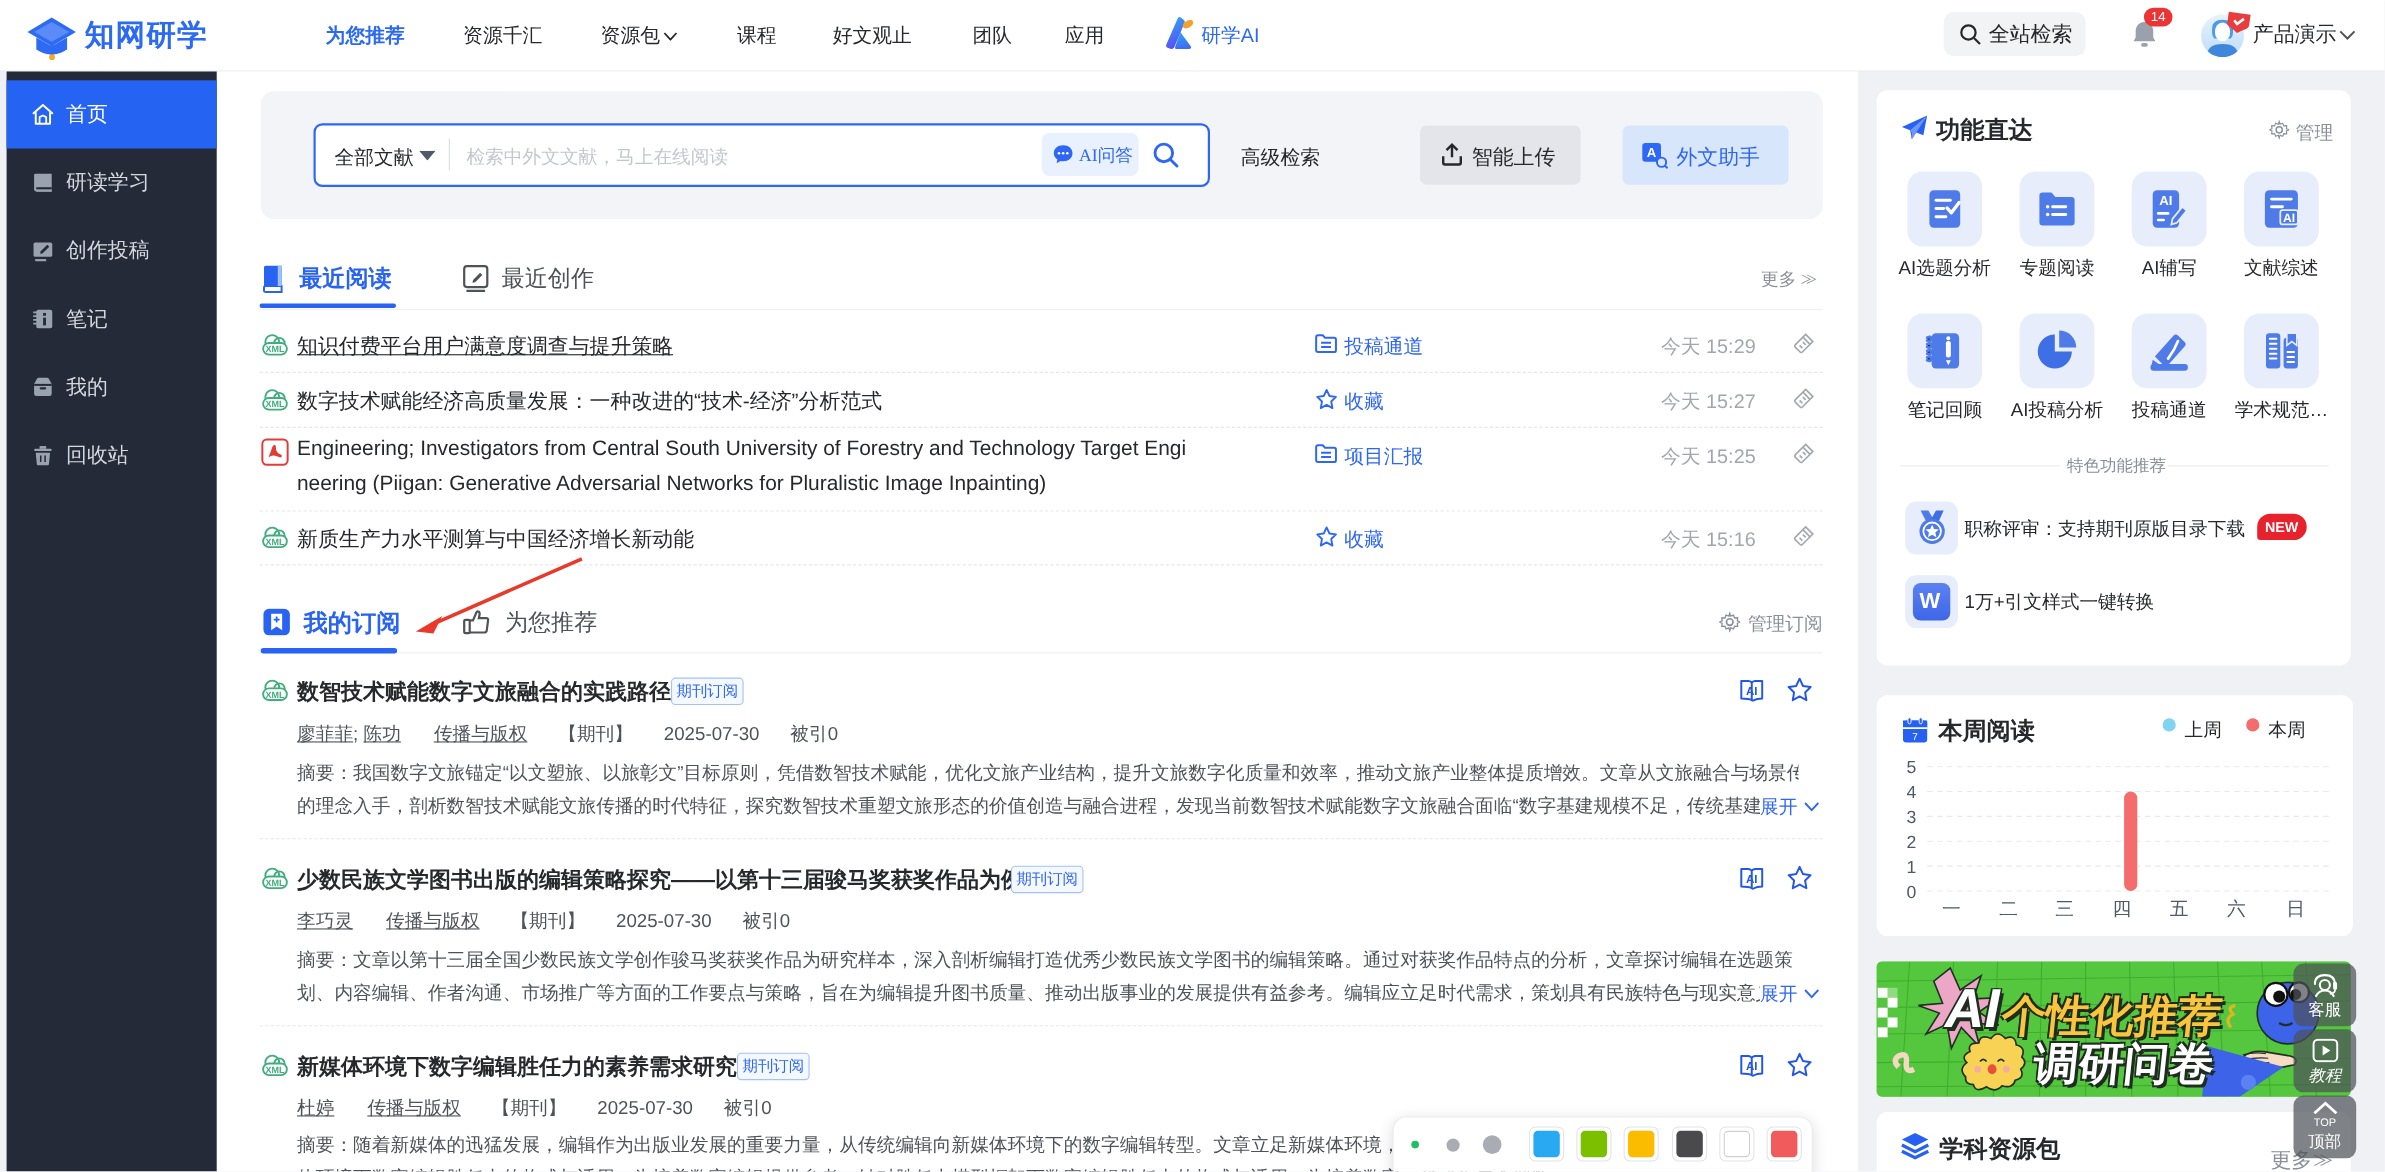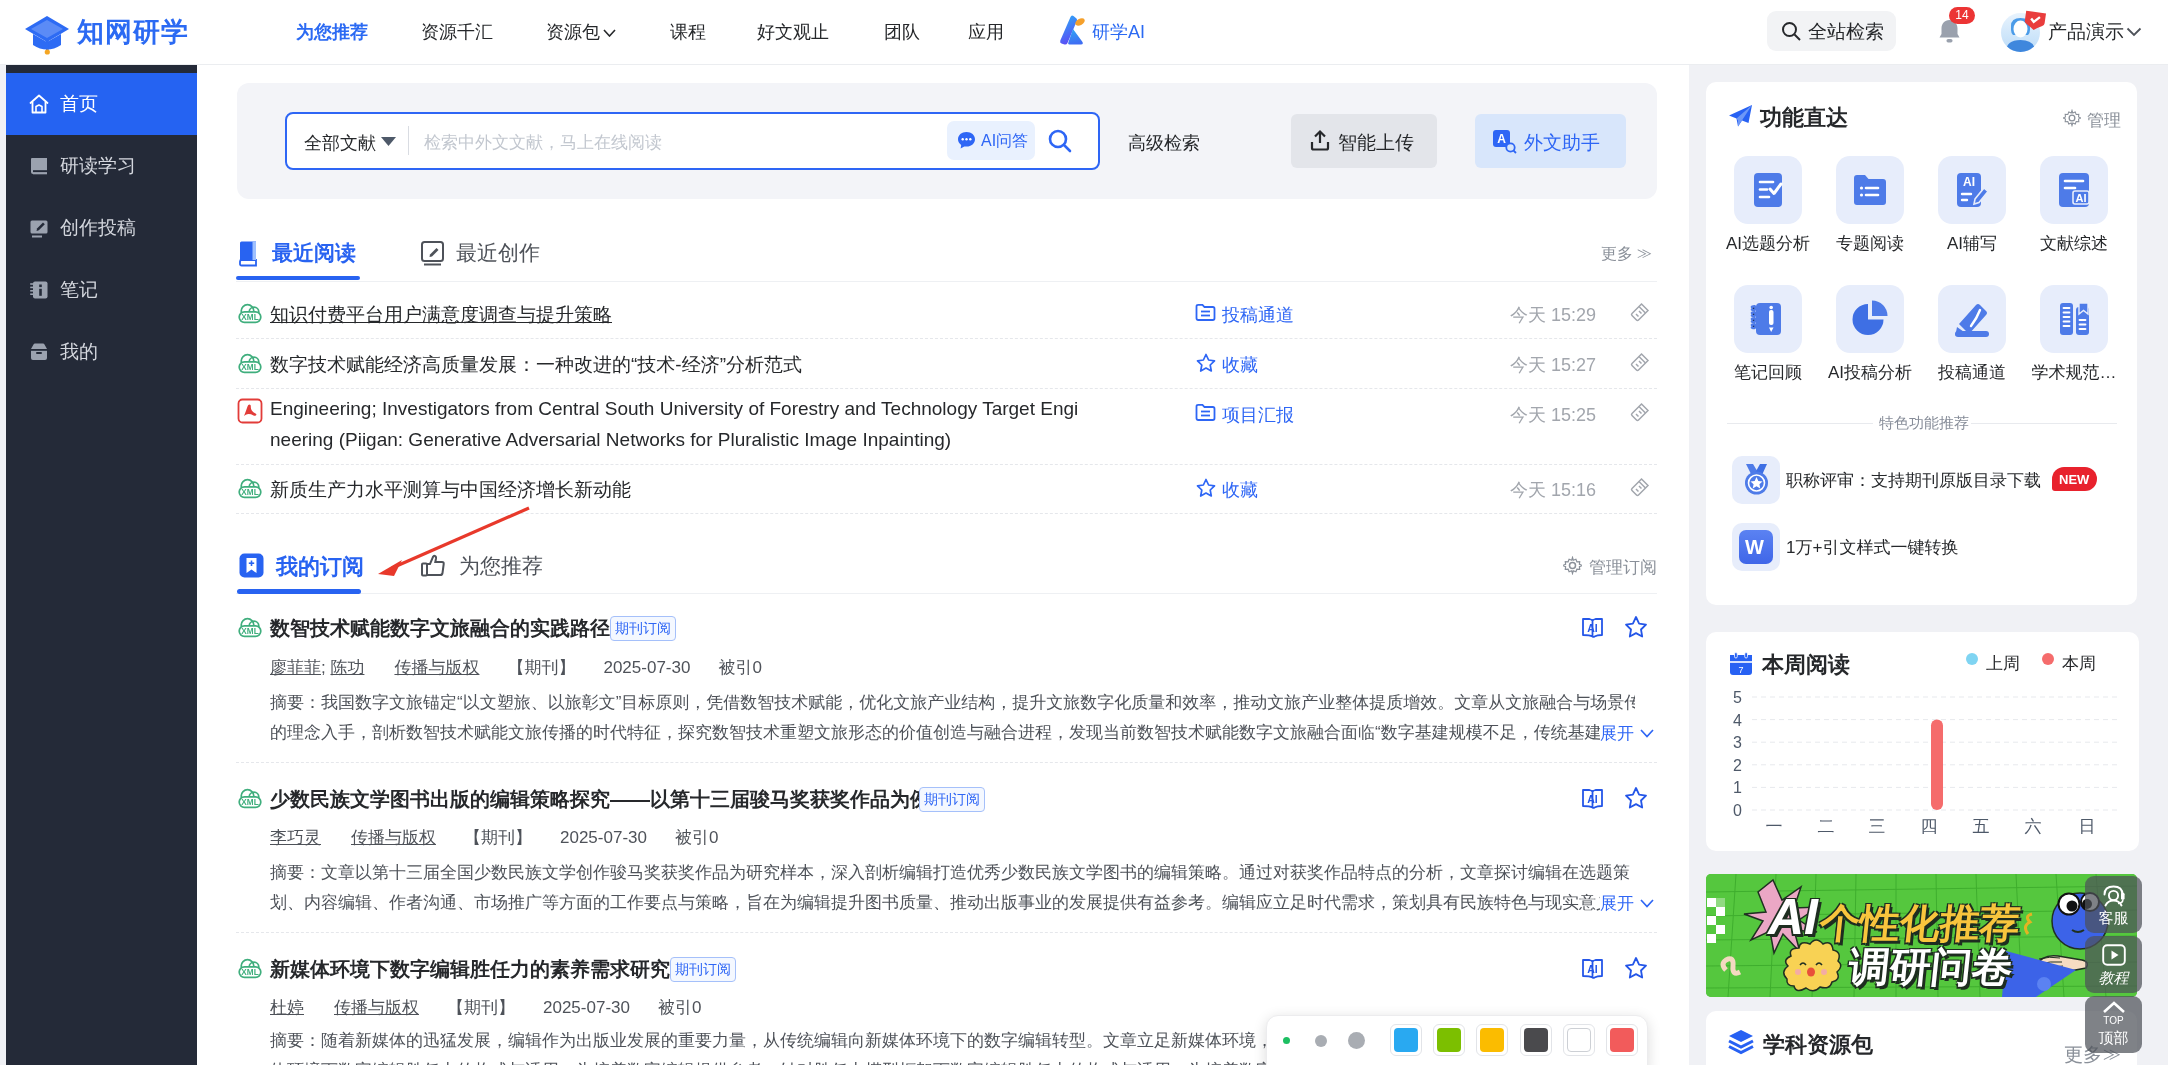--- a/index.html
+++ b/index.html
@@ -145,20 +145,32 @@
     <span class="txt">笔记</span>
   </div>
   <div class="sitem" style="top:257px;">
     <svg class="ic" viewBox="0 0 22 22">
         <path d="M3 8 L5.5 3.5 Q6 2.5 7 2.5 L15 2.5 Q16 2.5 16.5 3.5 L19 8 L19 17 Q19 19 17 19 L5 19 Q3 19 3 17 Z" fill="#9ba2af"></path>
         <rect x="3" y="8" width="16" height="1.8" fill="#242a38"></rect>
         <rect x="8" y="11" width="6" height="2" rx="1" fill="#242a38"></rect>
       </svg>
     <span class="txt">我的</span>
   </div>
+  <div class="sitem" style="top:319px;">
+    <svg class="ic" viewBox="0 0 22 22">
+        <rect x="3" y="5" width="16" height="2" rx="1" fill="#9ba2af"></rect>
+        <rect x="8" y="2.5" width="6" height="2.5" fill="#9ba2af"></rect>
+        <path d="M4.5 8.5 L17.5 8.5 L16.5 19 Q16.4 20 15.4 20 L6.6 20 Q5.6 20 5.5 19 Z" fill="#9ba2af"></path>
+        <g stroke="#242a38" stroke-width="1.4">
+          <line x1="9" y1="11" x2="9" y2="17"></line>
+          <line x1="13" y1="11" x2="13" y2="17"></line>
+        </g>
+      </svg>
+    <span class="txt">回收站</span>
+  </div>
 </div>
 
 <div id="main"></div>
 <div id="searchbox"></div>
 <div id="sinput"></div>
 
 <div class="t dk" style="left:304px;top:131px;font-size:18px;z-index:8;">全部文献</div>
 <svg class="abs" style="left:381px;top:137px;z-index:8" width="15" height="9" viewBox="0 0 15 9">
     <polygon points="0,0 15,0 7.5,9" fill="#4e5969"></polygon>
   </svg>
@@ -166,21 +178,21 @@
 <div class="t" style="left:424px;top:131px;font-size:17px;color:#c2c7cf;z-index:8;">检索中外文文献，马上在线阅读</div>
 <div class="abs" style="left:947px;top:121px;width:88px;height:39px;background:#e9f1fe;border-radius:7px;z-index:8;"></div>
 <svg class="abs" style="left:956px;top:130px;z-index:9" width="21" height="21" viewBox="0 0 21 21">
     <path d="M10.5 2 C5.5 2 2 5.2 2 9.3 C2 11.7 3.3 13.7 5.2 15 L4.6 18.5 L8.3 16.4 C9 16.6 9.7 16.6 10.5 16.6 C15.5 16.6 19 13.4 19 9.3 C19 5.2 15.5 2 10.5 2 Z" fill="#2e66f5"></path>
     <g fill="#fff">
       <circle cx="6.7" cy="9.3" r="1.2"></circle>
       <circle cx="10.5" cy="9.3" r="1.2"></circle>
       <circle cx="14.3" cy="9.3" r="1.2"></circle>
     </g>
   </svg>
-<div class="t blue" style="left:981px;top:131px;font-size:16px;z-index:9;">AI问答</div>
+<div class="t blue" style="left:981px;top:131px;font-size:16px;z-index:9;font-family:Liberation Serif, serif;">AI问答</div>
 <svg class="abs" style="left:1047px;top:128px;z-index:9" width="26" height="26" viewBox="0 0 26 26">
     <circle cx="11" cy="11" r="8" fill="none" stroke="#2e66f5" stroke-width="2.6"></circle>
     <line x1="17" y1="17" x2="23" y2="23" stroke="#2e66f5" stroke-width="2.6" stroke-linecap="round"></line>
   </svg>
 <div class="t dk" style="left:1128px;top:131px;font-size:18px;z-index:8;">高级检索</div>
 <div class="abs" style="left:1291px;top:114px;width:146px;height:54px;background:#e3e5ea;border-radius:6px;z-index:8;"></div>
 <svg class="abs" style="left:1308px;top:129px;z-index:9" width="24" height="24" viewBox="0 0 24 24">
     <path d="M12 3 L12 14" stroke="#26282b" stroke-width="2.2"></path>
     <path d="M7 7.5 L12 2.5 L17 7.5" stroke="#26282b" stroke-width="2.2" fill="none"></path>
     <path d="M4 13 L4 19 Q4 20.5 5.5 20.5 L18.5 20.5 Q20 20.5 20 19 L20 13" stroke="#26282b" stroke-width="2.2" fill="none"></path>

